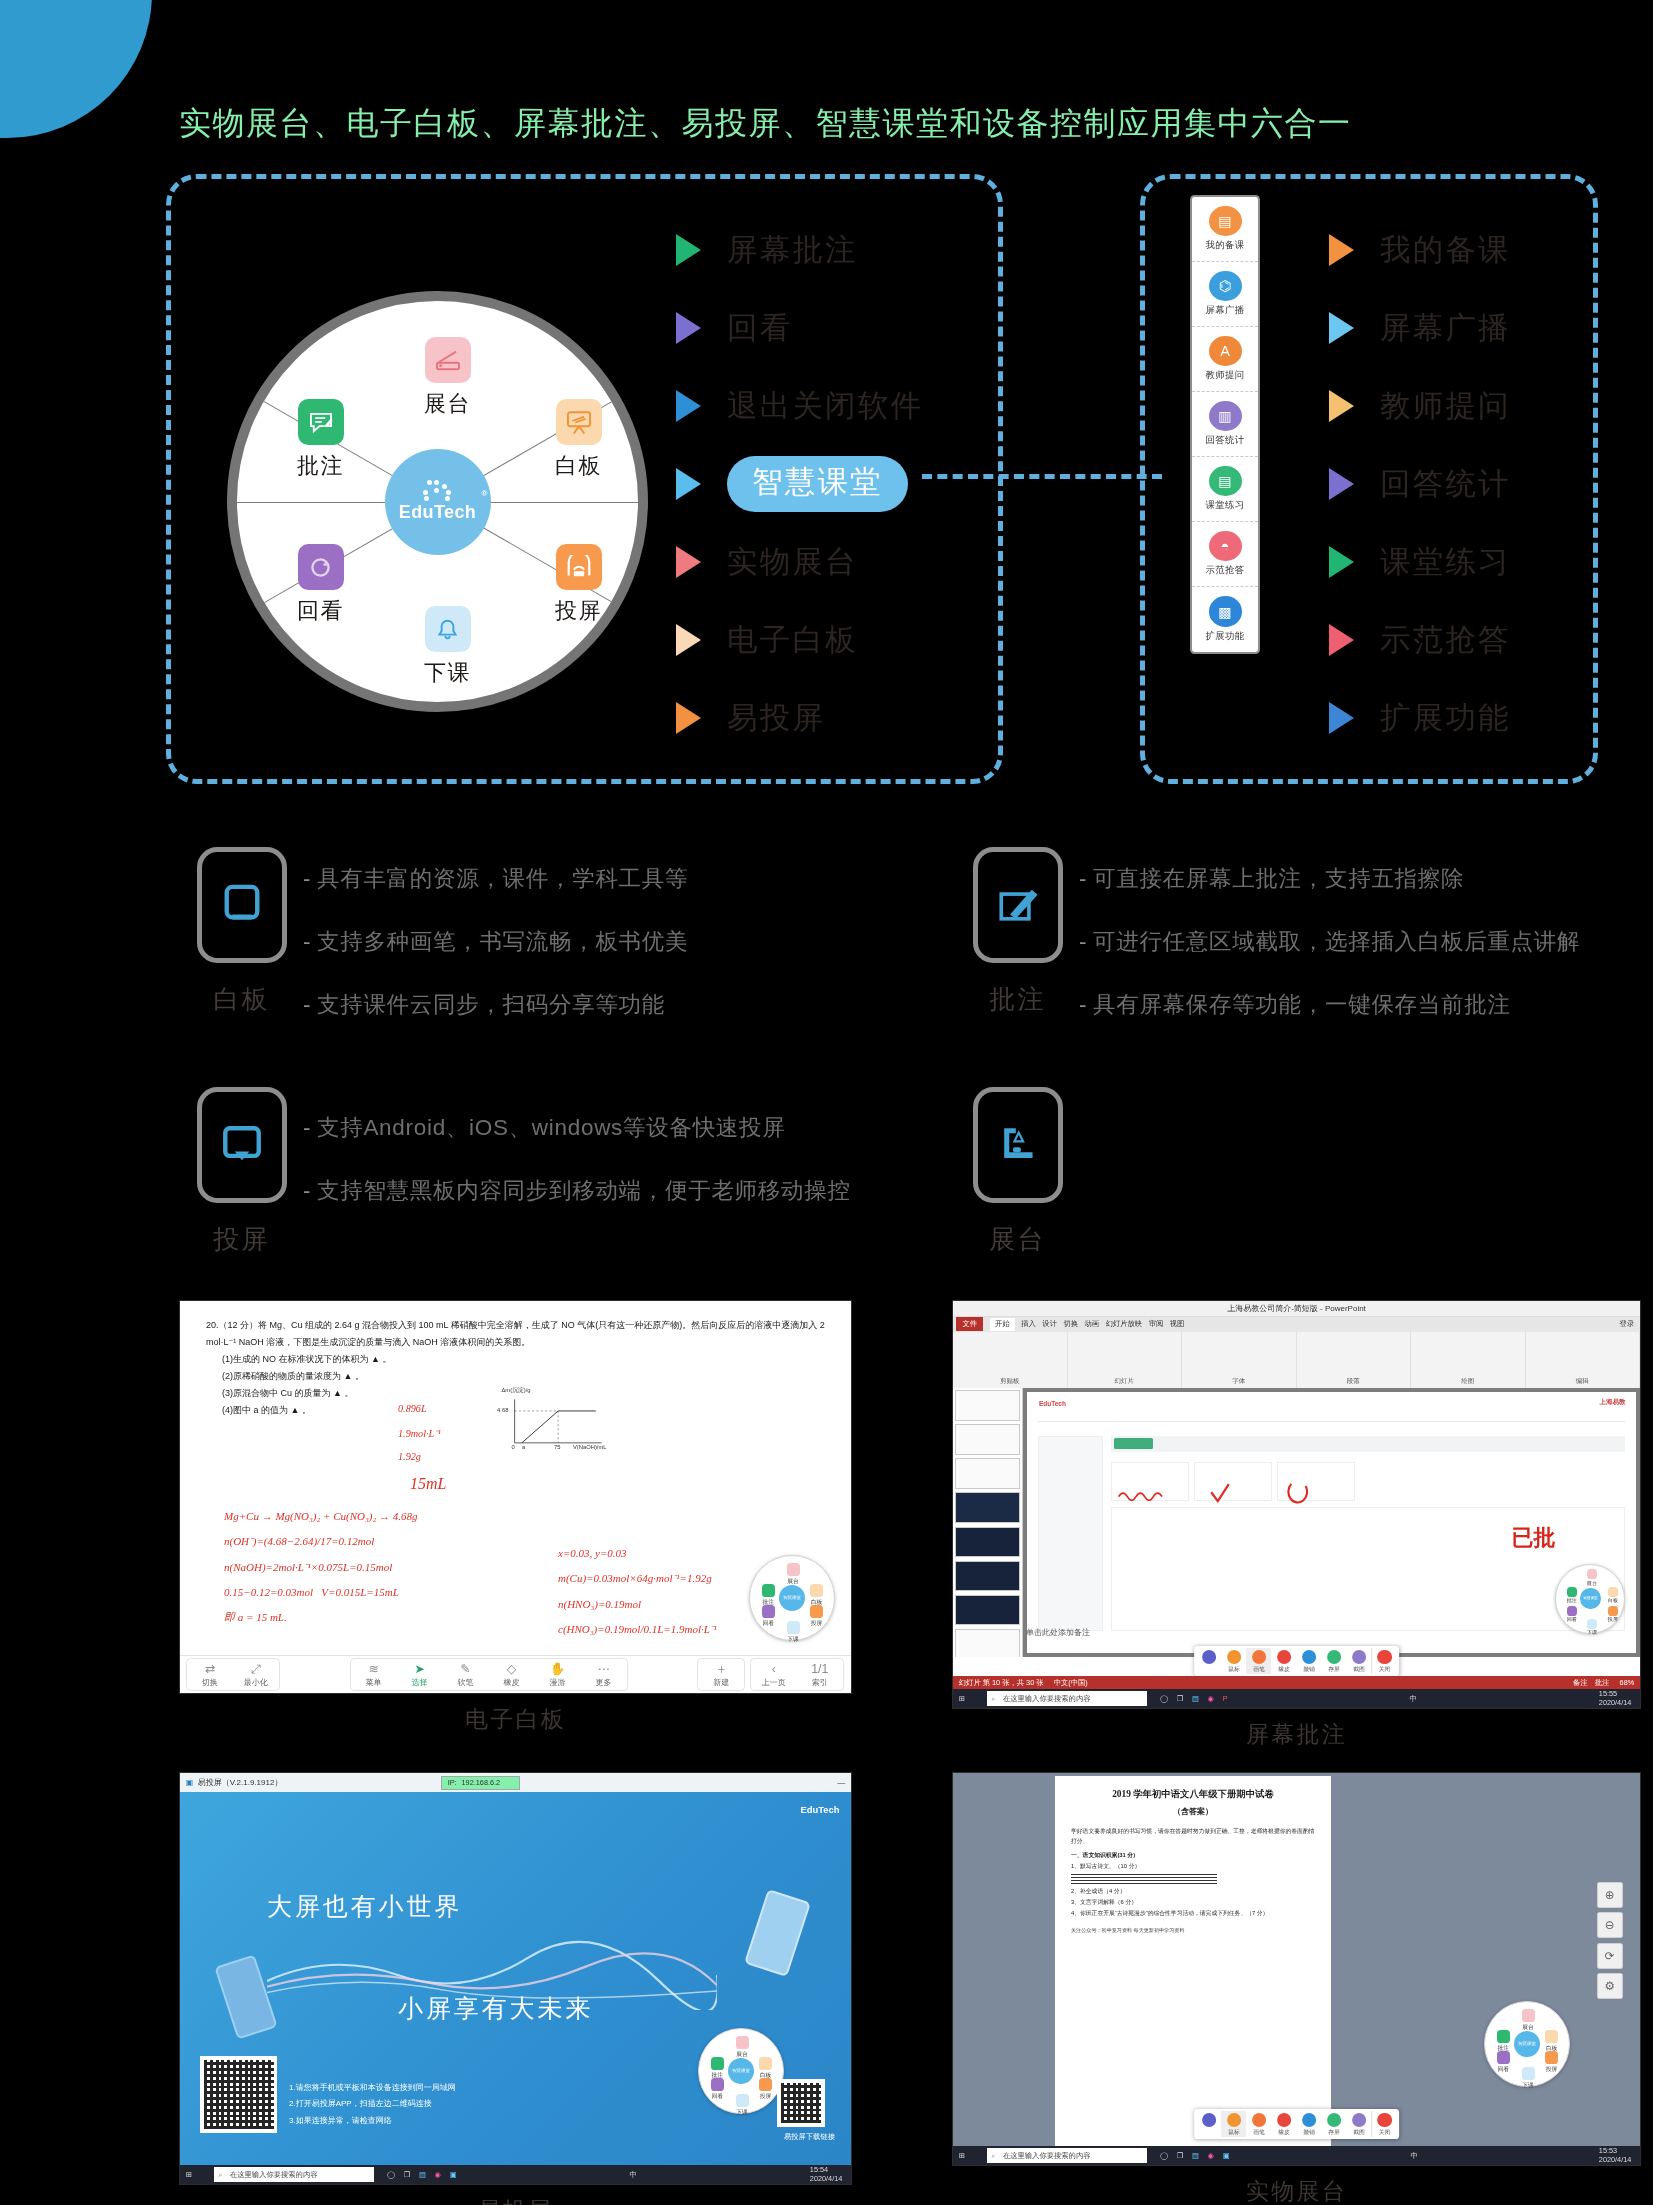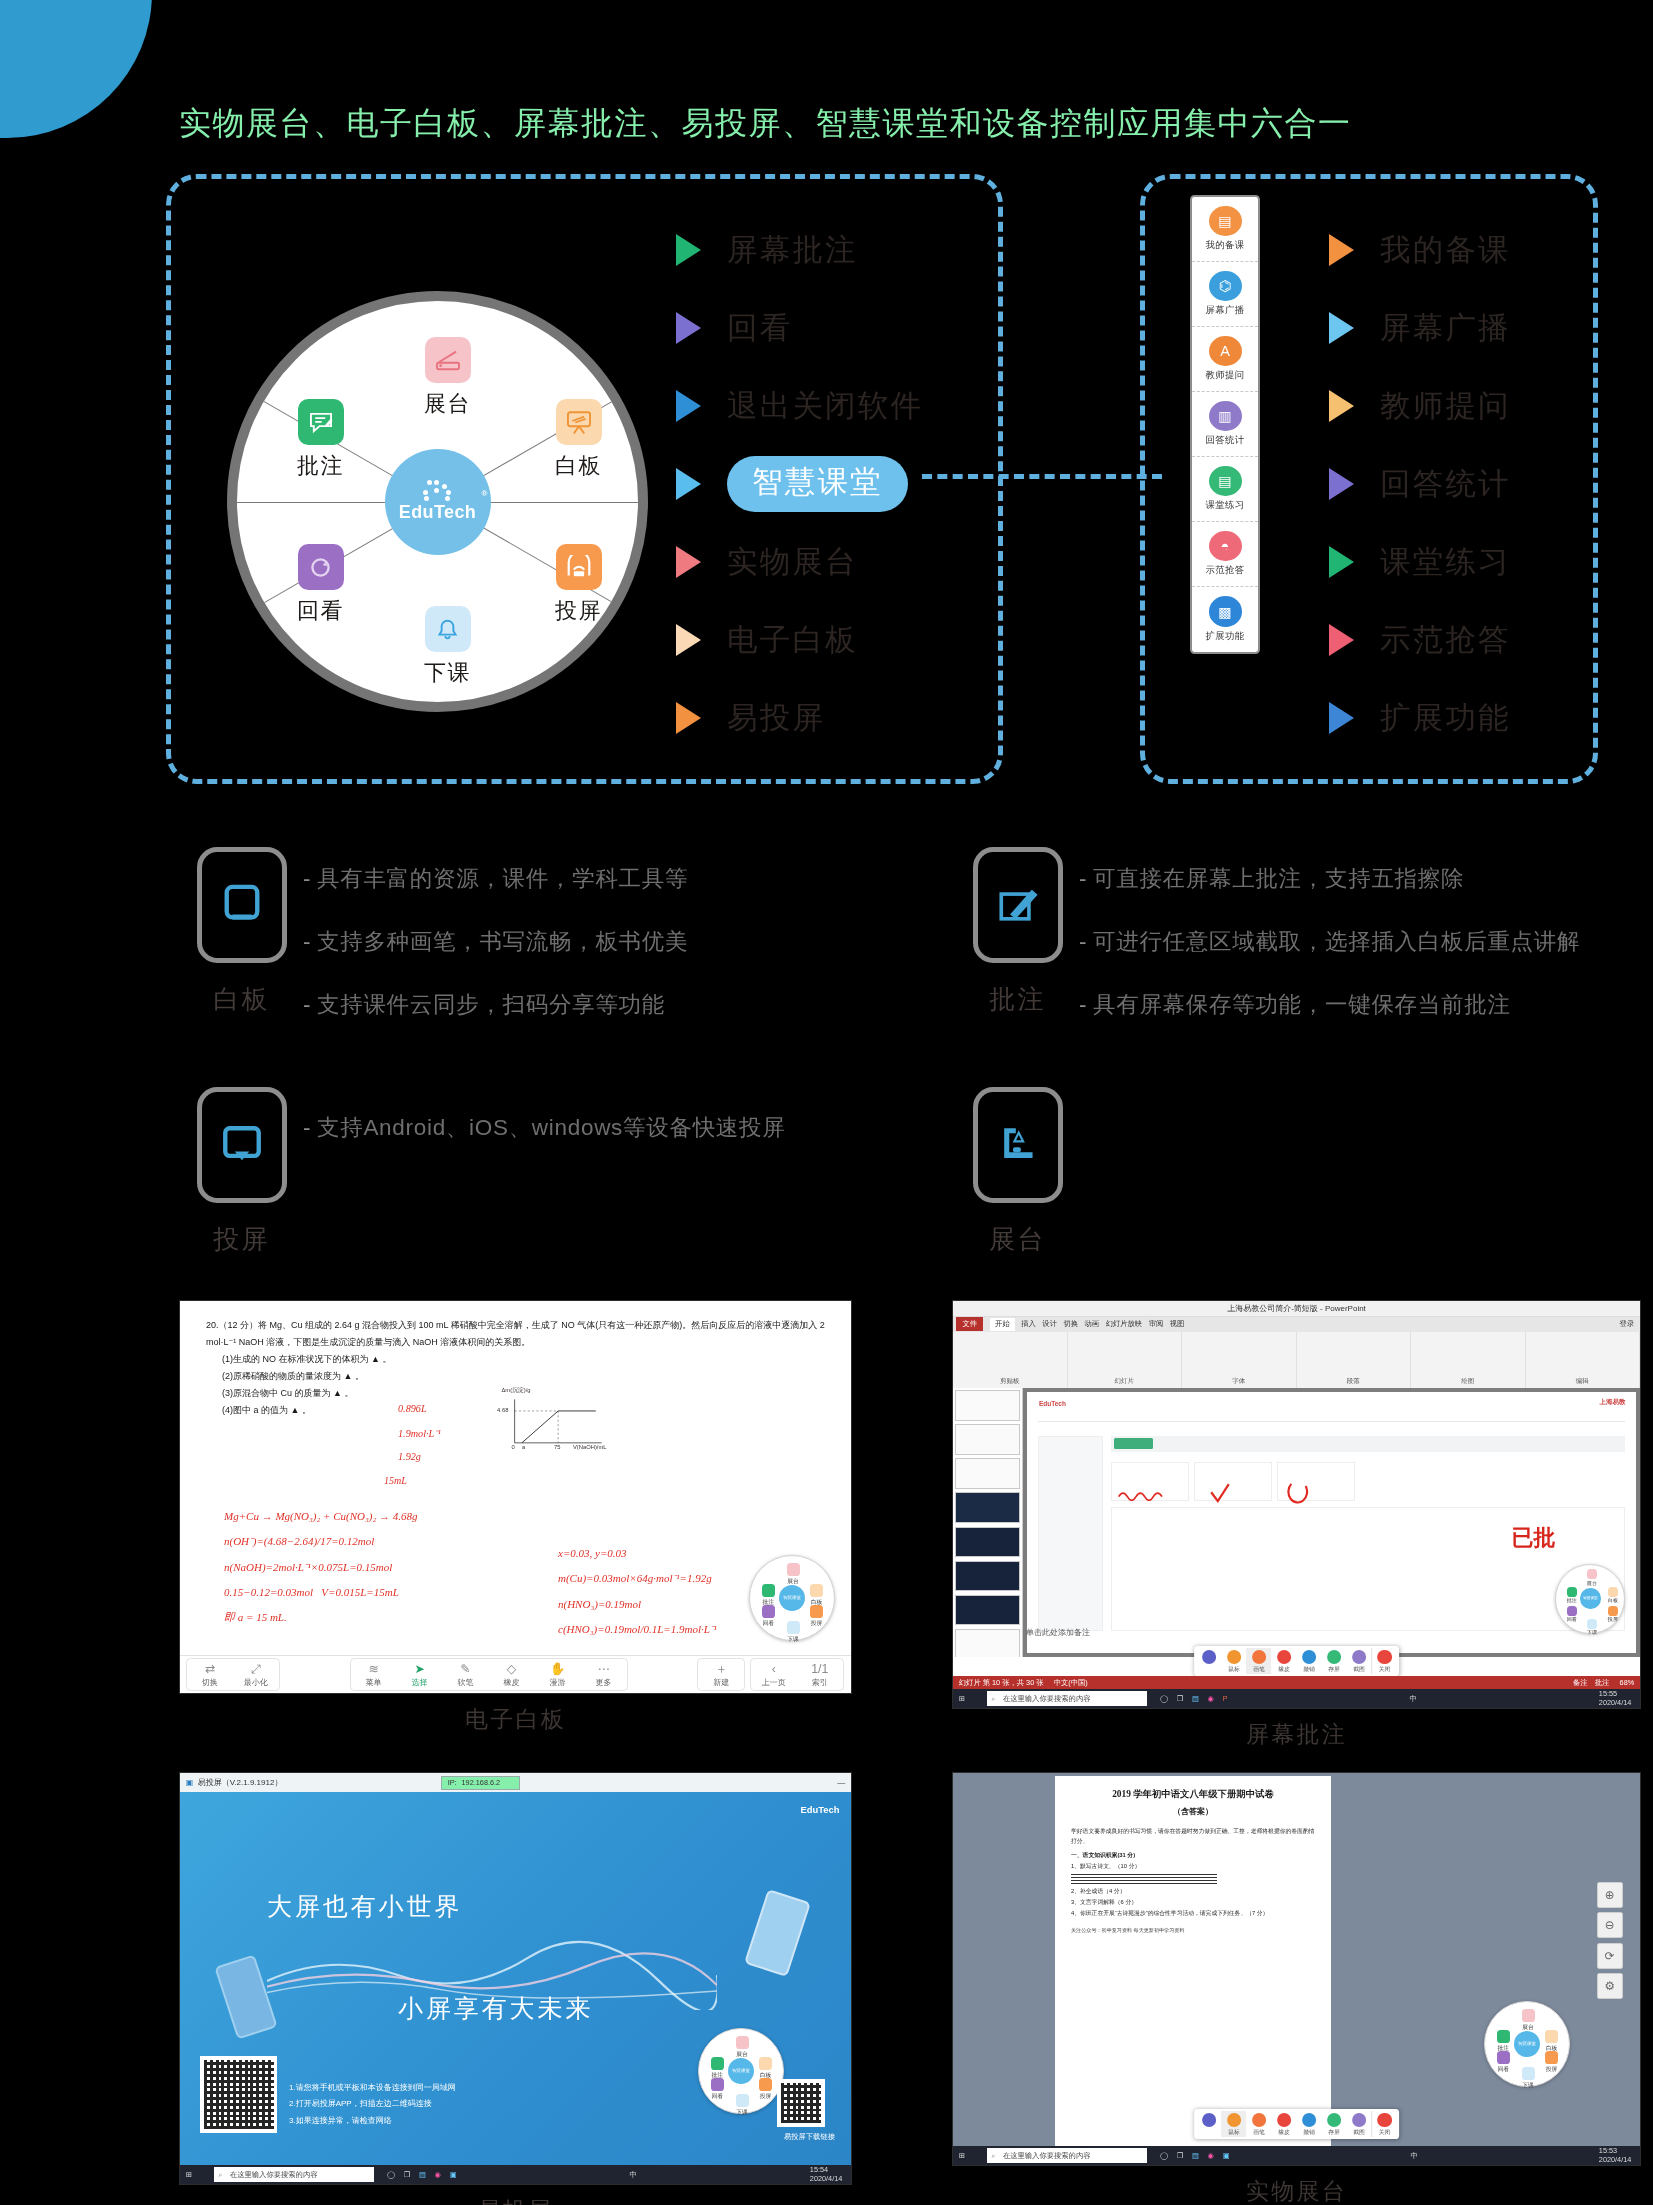--- a/index.html
+++ b/index.html
@@ -433,20 +433,21 @@
     <div class="f-icon">
       <svg width="48" height="54" viewBox="0 0 66 74">
           <path d="M16 14 h34 a6 6 0 0 1 6 6 v26 a6 6 0 0 1 -6 6 h-34 a6 6 0 0 1 -6 -6 v-26 a6 6 0 0 1 6 -6z" fill="none" stroke="#41a3d4" stroke-width="6"></path>
           <path d="M33 58 l-10 -12 h20z" fill="#41a3d4"></path>
         </svg>
     </div>
     <div class="f-title">投屏</div>
   </div>
   <div class="f-lines" style="padding-top:25px">
     <div class="f-line"><span class="dash">-</span><span>支持Android、iOS、windows等设备快速投屏</span></div>
+    <div class="f-line"><span class="dash">-</span><span>支持智慧黑板内容同步到移动端，便于老师移动操控</span></div>
   </div>
 </div>
 
 <div class="feature fd">
   <div class="f-icon-wrap">
     <div class="f-icon">
       <svg width="48" height="54" viewBox="0 0 66 74">
           <path d="M14 14 h16 v7 h-9 v26 h32 v8 H14z" fill="#41a3d4"></path>
           <path d="M34 20 l6 12 h-12z" fill="none" stroke="#41a3d4" stroke-width="3"></path>
           <rect x="26" y="40" width="11" height="7" rx="3" fill="#41a3d4"></rect>
@@ -477,21 +478,21 @@
           </svg>
         <div style="position:absolute;left:-2.9px;top:11.6px;font-size:5.8px">4.68</div>
         <div style="position:absolute;left:11.6px;top:49px;font-size:5.8px">0</div>
         <div style="position:absolute;left:22px;top:49px;font-size:5.8px">a</div>
         <div style="position:absolute;left:54px;top:49px;font-size:5.8px">75</div>
         <div style="position:absolute;left:73px;top:49px;font-size:5.8px">V(NaOH)/mL</div>
       </div>
       <div class="wb-ink" style="left:218px;top:102px;font-size:10.2px">0.896L</div>
       <div class="wb-ink" style="left:218px;top:125px;font-size:10.2px">1.9mol·L⁻¹</div>
       <div class="wb-ink" style="left:218px;top:150px;font-size:10.2px">1.92g</div>
-      <div class="wb-ink" style="left:204px;top:174px;font-size:10px">15mL</div>
+      <div class="wb-ink" style="left:230px;top:174px;font-size:16px">15mL</div>
       <div class="wb-ink" style="left:44px;top:203px;font-size:11px;line-height:2.3;width:312px">
         Mg+Cu → Mg(NO₃)₂ + Cu(NO₃)₂ → 4.68g<br>
         n(OH⁻)=(4.68−2.64)/17=0.12mol<br>
         n(NaOH)=2mol·L⁻¹×0.075L=0.15mol<br>
         0.15−0.12=0.03mol &nbsp; V=0.015L=15mL<br>
         即 a = 15 mL.
       </div>
       <div class="wb-ink" style="left:378px;top:240px;font-size:11px;line-height:2.3;width:254px">
         x=0.03, y=0.03<br>
         m(Cu)=0.03mol×64g·mol⁻¹=1.92g<br>

